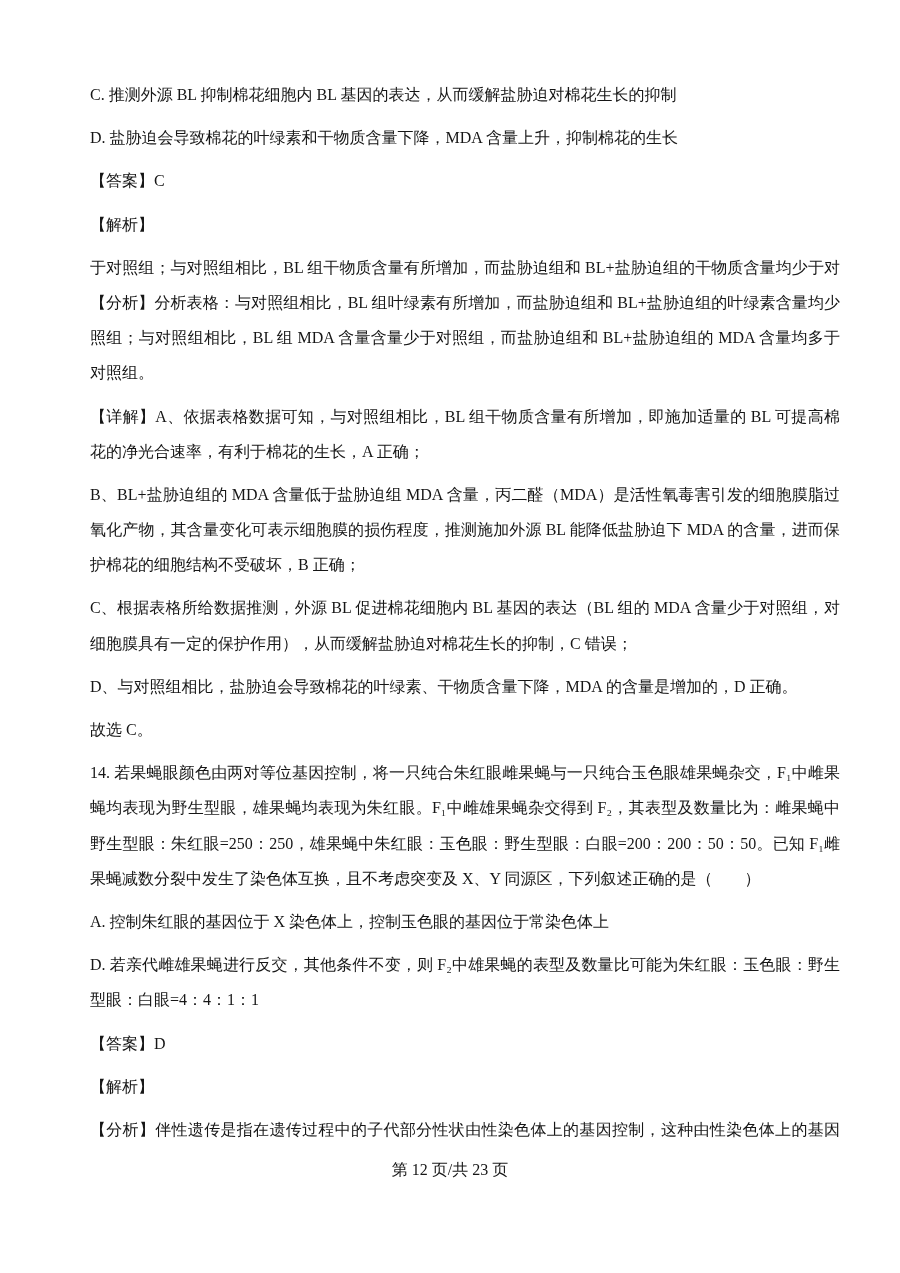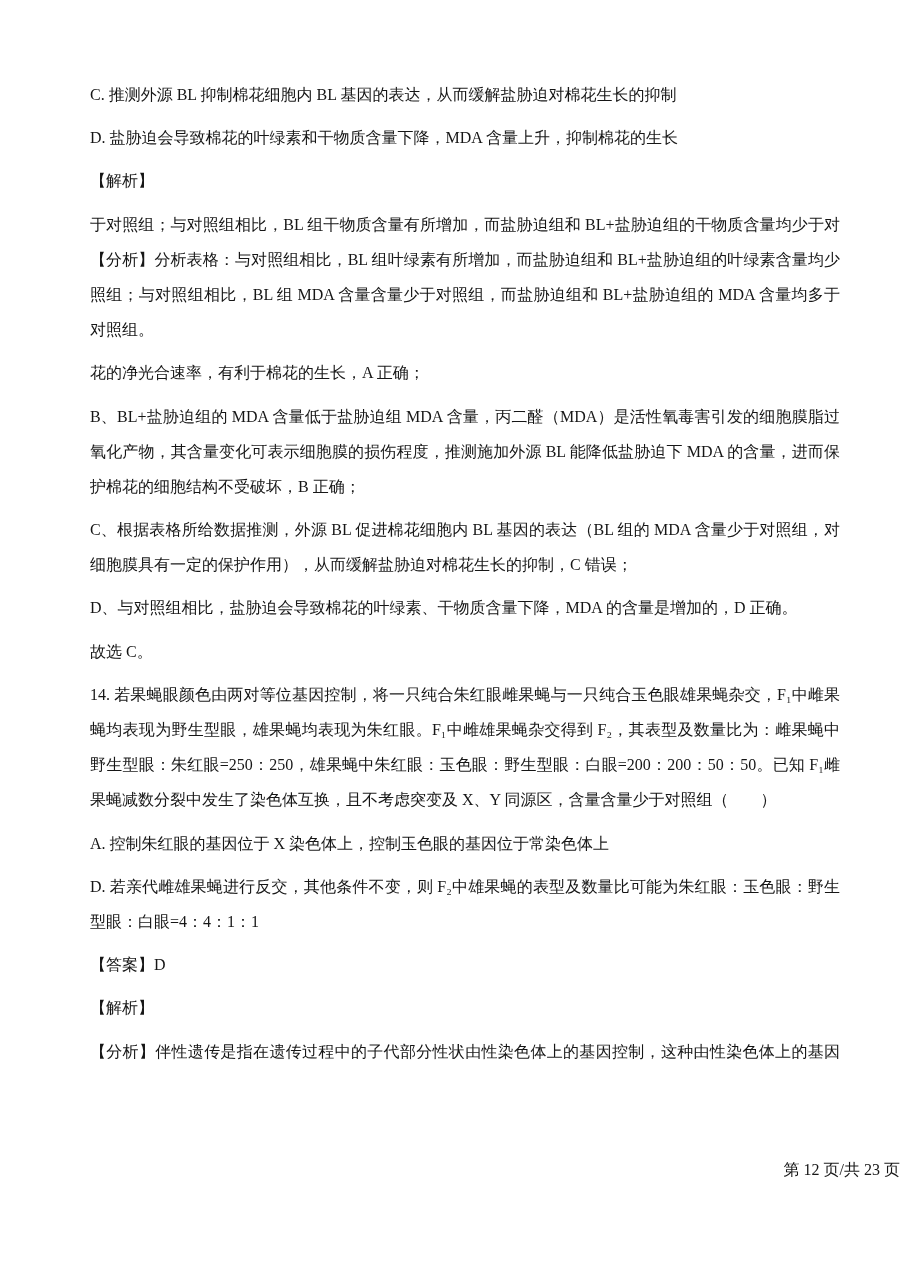--- a/index.html
+++ b/index.html
@@ -29,47 +29,51 @@
   }
   .line.j {
     text-align: justify;
     text-align-last: justify;
   }
   .footer {
     position: absolute;
     left: 0;
     right: 0;
     top: 1158px;
-    text-align: right;
+    text-align: center;
     font-size: 16px;
     line-height: 24px;
     color: #161616;
   }
 </style>
 </head>
 <body>
 
 <div class="page">
   <div class="content">
       <div class="para">
         <div class="line">C. 推测外源 BL 抑制棉花细胞内 BL 基因的表达，从而缓解盐胁迫对棉花生长的抑制</div>
       </div>
       <div class="para">
         <div class="line">D. 盐胁迫会导致棉花的叶绿素和干物质含量下降，MDA 含量上升，抑制棉花的生长</div>
       </div>
       <div class="para">
+        <div class="line">【答案】C</div>
+      </div>
+      <div class="para">
         <div class="line">【解析】</div>
       </div>
       <div class="para">
         <div class="line j">于对照组；与对照组相比，BL 组干物质含量有所增加，而盐胁迫组和 BL+盐胁迫组的干物质含量均少于对</div>
         <div class="line j">【分析】分析表格：与对照组相比，BL 组叶绿素有所增加，而盐胁迫组和 BL+盐胁迫组的叶绿素含量均少</div>
         <div class="line j">照组；与对照组相比，BL 组 MDA 含量含量少于对照组，而盐胁迫组和 BL+盐胁迫组的 MDA 含量均多于</div>
         <div class="line">对照组。</div>
       </div>
       <div class="para">
+        <div class="line j">【详解】A、依据表格数据可知，与对照组相比，BL 组干物质含量有所增加，即施加适量的 BL 可提高棉</div>
         <div class="line">花的净光合速率，有利于棉花的生长，A 正确；</div>
       </div>
       <div class="para">
         <div class="line j">B、BL+盐胁迫组的 MDA 含量低于盐胁迫组 MDA 含量，丙二醛（MDA）是活性氧毒害引发的细胞膜脂过</div>
         <div class="line j">氧化产物，其含量变化可表示细胞膜的损伤程度，推测施加外源 BL 能降低盐胁迫下 MDA 的含量，进而保</div>
         <div class="line">护棉花的细胞结构不受破坏，B 正确；</div>
       </div>
       <div class="para">
         <div class="line j">C、根据表格所给数据推测，外源 BL 促进棉花细胞内 BL 基因的表达（BL 组的 MDA 含量少于对照组，对</div>
         <div class="line">细胞膜具有一定的保护作用），从而缓解盐胁迫对棉花生长的抑制，C 错误；</div>
@@ -77,21 +81,21 @@
       <div class="para">
         <div class="line">D、与对照组相比，盐胁迫会导致棉花的叶绿素、干物质含量下降，MDA 的含量是增加的，D 正确。</div>
       </div>
       <div class="para">
         <div class="line">故选 C。</div>
       </div>
       <div class="para">
         <div class="line j">14. 若果蝇眼颜色由两对等位基因控制，将一只纯合朱红眼雌果蝇与一只纯合玉色眼雄果蝇杂交，F₁中雌果</div>
         <div class="line j">蝇均表现为野生型眼，雄果蝇均表现为朱红眼。F₁中雌雄果蝇杂交得到 F₂，其表型及数量比为：雌果蝇中</div>
         <div class="line j">野生型眼：朱红眼=250：250，雄果蝇中朱红眼：玉色眼：野生型眼：白眼=200：200：50：50。已知 F₁雌</div>
-        <div class="line">果蝇减数分裂中发生了染色体互换，且不考虑突变及 X、Y 同源区，含量含量少于对照组（　　）</div>
+        <div class="line">果蝇减数分裂中发生了染色体互换，且不考虑突变及 X、Y 同源区，下列叙述正确的是（　　）</div>
       </div>
       <div class="para">
         <div class="line">A. 控制朱红眼的基因位于 X 染色体上，控制玉色眼的基因位于常染色体上</div>
       </div>
       <div class="para">
         <div class="line j">D. 若亲代雌雄果蝇进行反交，其他条件不变，则 F₂中雄果蝇的表型及数量比可能为朱红眼：玉色眼：野生</div>
         <div class="line">型眼：白眼=4：4：1：1</div>
       </div>
       <div class="para">
         <div class="line">【答案】D</div>

